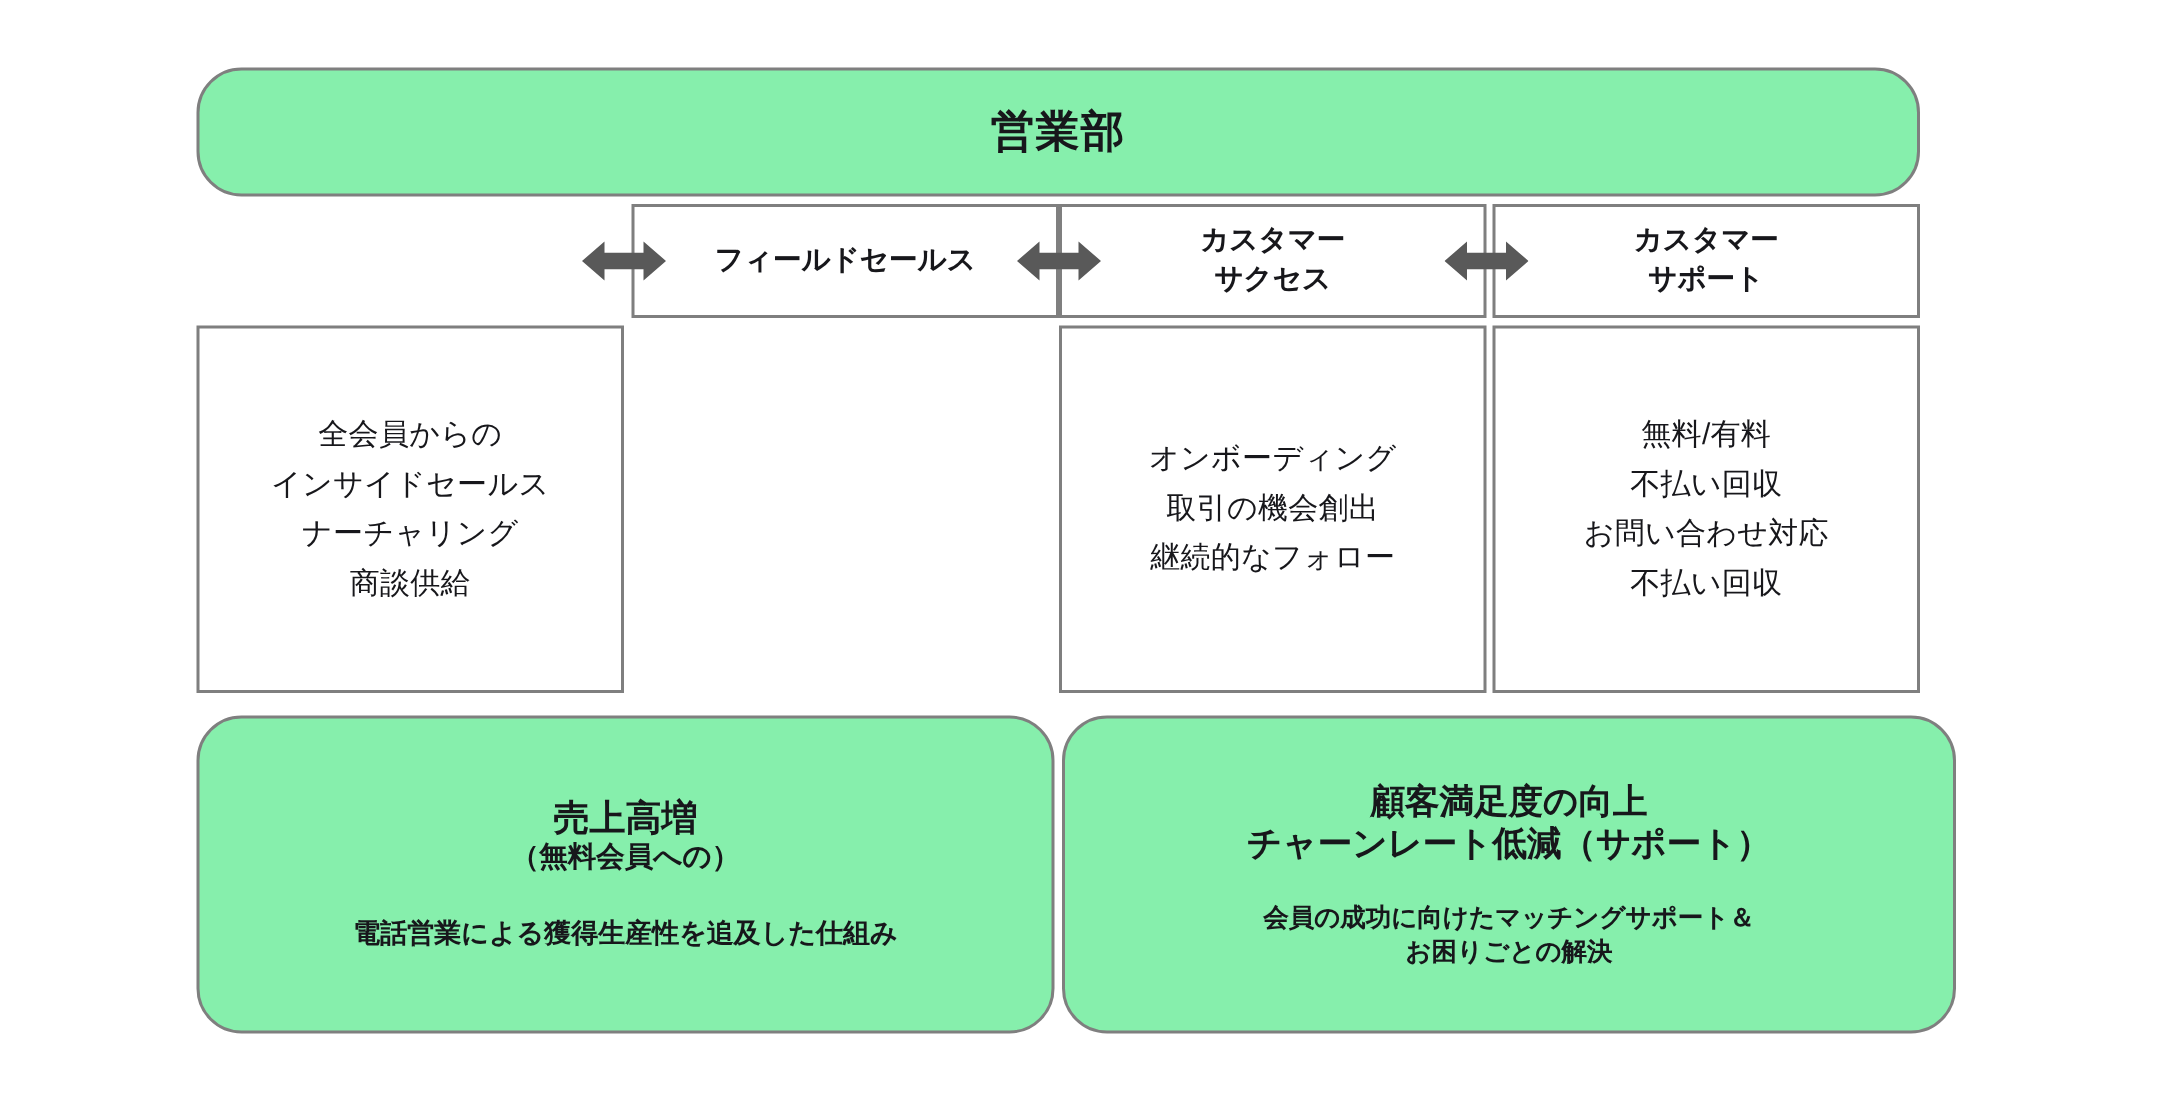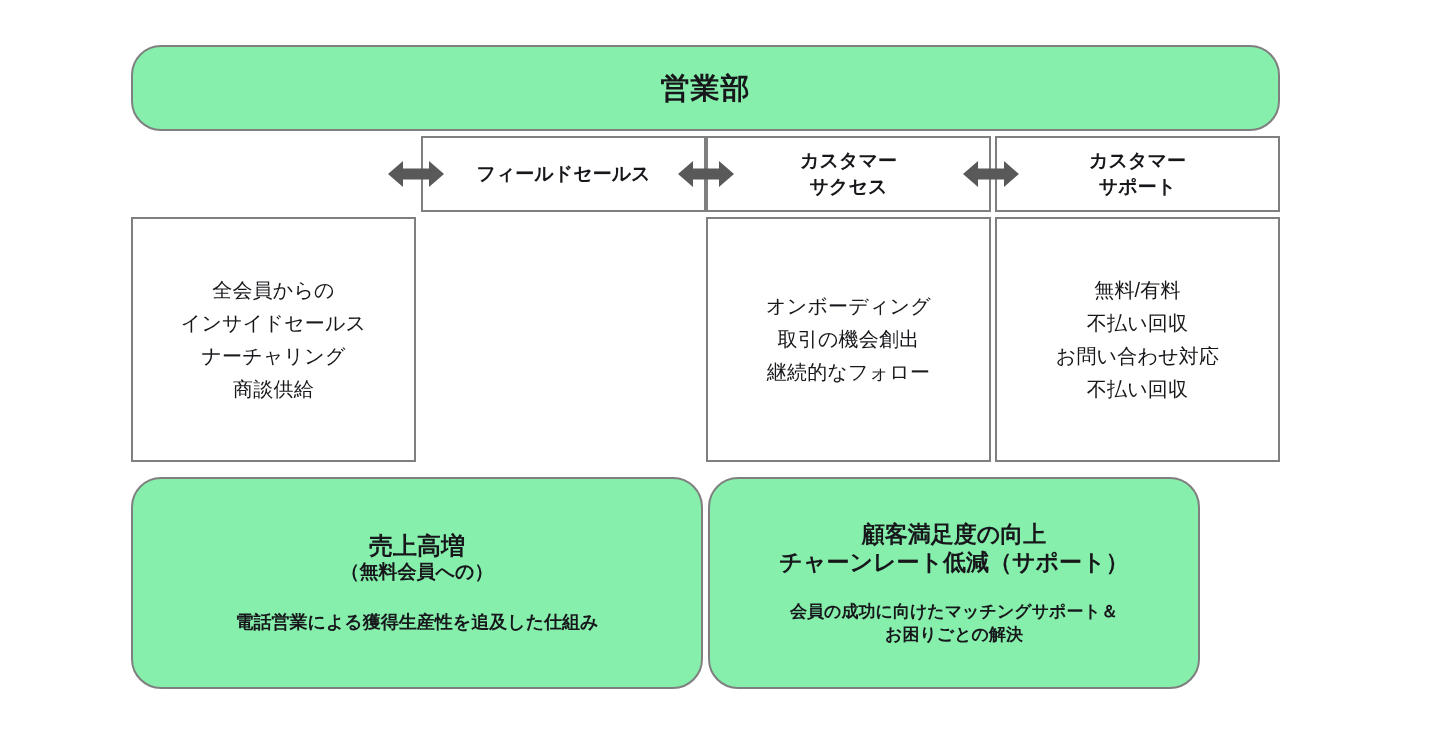--- a/index.html
+++ b/index.html
@@ -98,21 +98,21 @@
   
   .outcome-box {
     top: 400px;
     height: 212px;
     flex-direction: column;
     justify-content: center;
     padding: 0 14px;
     margin-top: 32px;
   }
   #outcome-left  { left: 0px;   width: 572px; }
-  #outcome-right { left: 577px; width: 492px; }
+  #outcome-right { left: 577px; width: 596px; }
 
   .outcome-head {
     font-size: 24px;
     font-weight: bold;
     line-height: 1.22;
   }
   .outcome-sub {
     font-size: 19px;
     font-weight: bold;
     line-height: 1.25;

